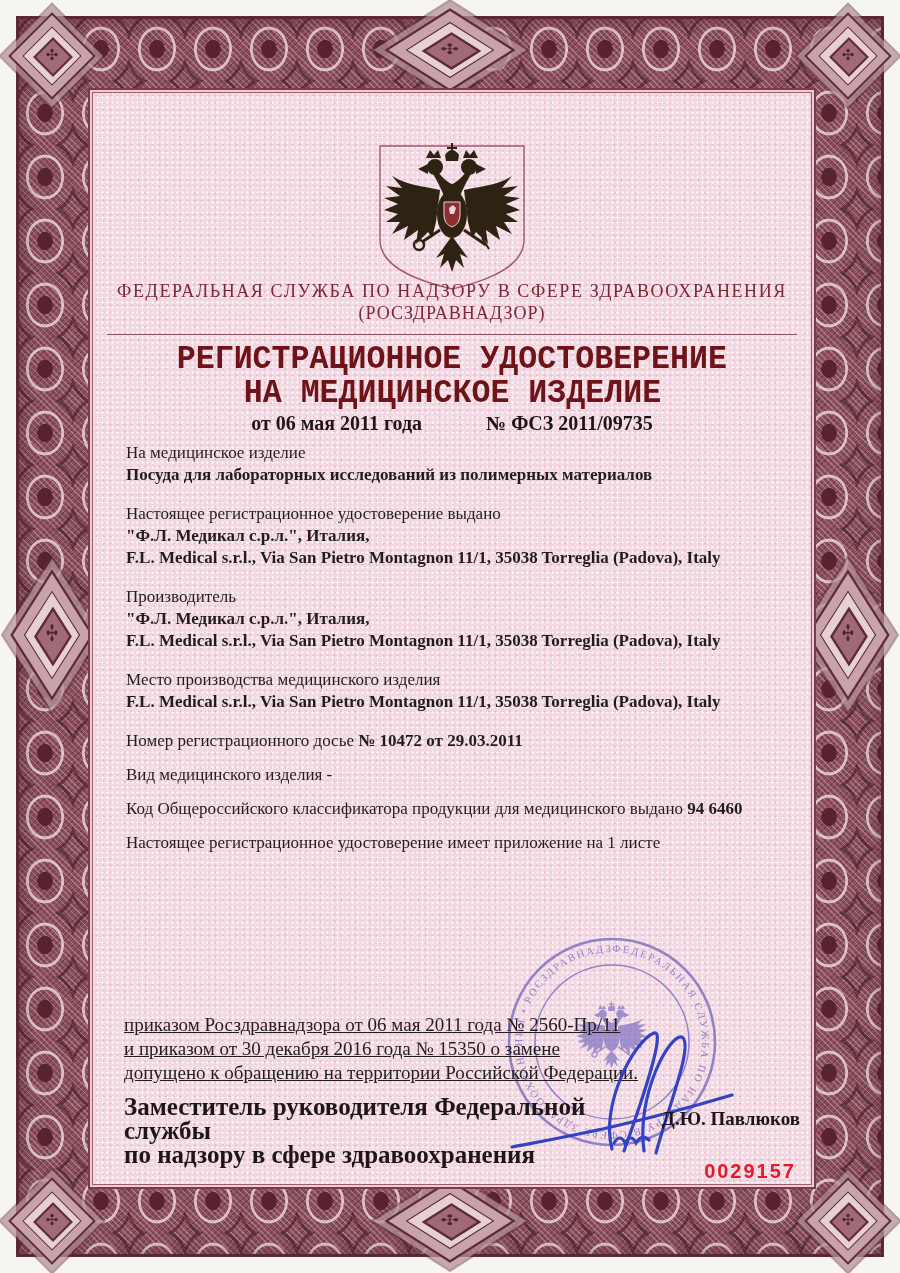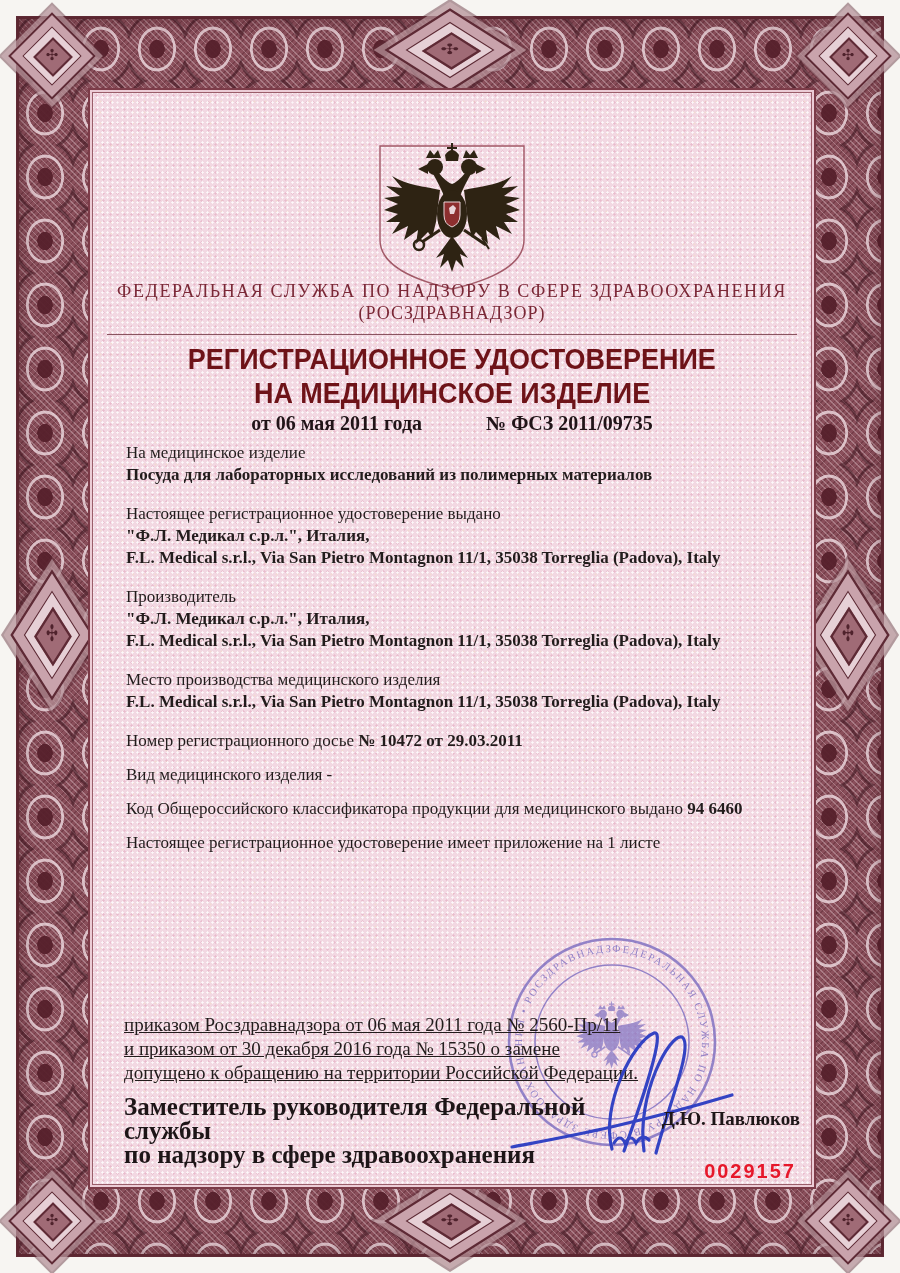--- a/index.html
+++ b/index.html
@@ -47,22 +47,22 @@
   }
   .abs { position:absolute; }
   .center { left:0; right:0; text-align:center; }
   
   .emblem { left:50%; top:52px; transform:translateX(-50%); width:160px; height:150px; }
   
   .agency { top:190px; color:#7a2836; font-size:18px; line-height:22px; letter-spacing:1.6px; }
   .agency .l2 { letter-spacing:1px; }
   .rule { top:244px; left:17px; right:17px; height:0; border-top:1px solid #8a5560; }
   
-  .title { top:252px; color:#6e1318; font-weight:bold; font-family:Liberation Sans, sans-serif;
-           font-size:29px; line-height:34px; }
+  .title { top:252px; color:#6e1318; font-weight:bold; font-family:Liberation Mono, monospace;
+           font-size:34px; line-height:34px; }
   .title .tl { display:inline-block; transform:scaleX(.93); white-space:nowrap; }
   .dateline { top:322px; color:#211418; font-weight:bold; font-size:20px; white-space:nowrap; }
   .dateline .seg1 { margin-right:64px; }
   
   .body { top:352px; left:36px; width:670px; color:#221c1c; font-size:17px; line-height:22px; }
   .body p { margin:0 0 17px 0; }
   .body .tight { margin-bottom:12px; }
   b { font-weight:bold; }
   
   .footer { top:923px; left:34px; width:660px; color:#221c1c; font-size:19px; line-height:24px; }

